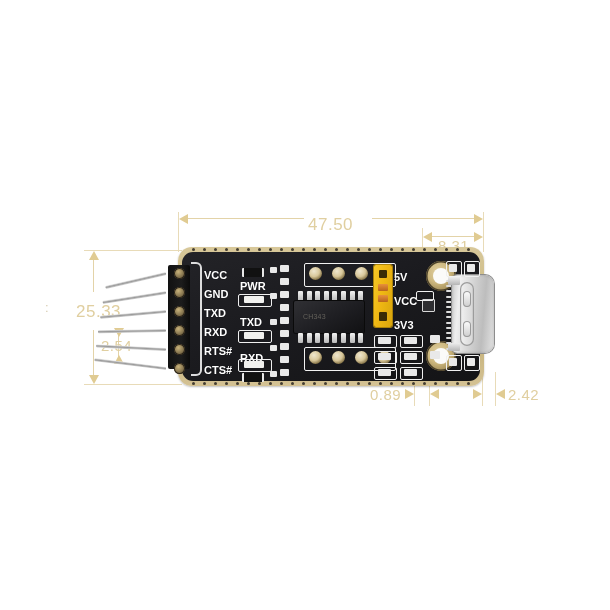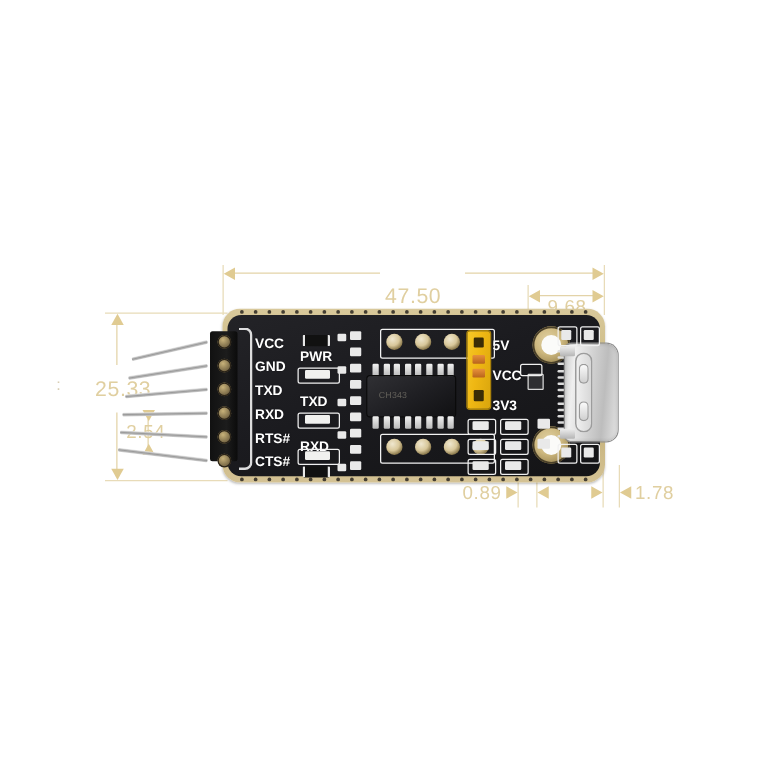--- a/index.html
+++ b/index.html
@@ -285,27 +285,27 @@
 <body>
 
 <div id="stage">
 
   <div class="ext-line-v" style="left:178px; top:212px; height:40px;"></div>
   <div class="ext-line-v" style="left:483px; top:212px; height:40px;"></div>
   <div class="dim-line-h" style="left:186px; top:218px; width:118px;"></div>
   <div class="dim-line-h" style="left:372px; top:218px; width:103px;"></div>
   <div class="arr arr-l" style="left:179px; top:214px;"></div>
   <div class="arr arr-r" style="left:474px; top:214px;"></div>
-  <div class="dim-text" style="left:308px; top:227px;">47.50</div>
+  <div class="dim-text" style="left:308px; top:215px;">47.50</div>
 
   <div class="ext-line-v" style="left:422px; top:228px; height:24px;"></div>
   <div class="dim-line-h" style="left:430px; top:236px; width:46px;"></div>
   <div class="arr arr-l" style="left:423px; top:232px;"></div>
   <div class="arr arr-r" style="left:474px; top:232px;"></div>
-  <div class="dim-text" style="left:438px; top:237px; font-size:15px;">9.68</div>
+  <div class="dim-text" style="left:438px; top:237px; font-size:15px;">8.31</div>
 
   <div class="ext-line-h" style="left:84px; top:250px; width:98px;"></div>
   <div class="ext-line-h" style="left:84px; top:384px; width:98px;"></div>
   <div class="dim-line-v" style="left:93px; top:258px; height:34px;"></div>
   <div class="dim-line-v" style="left:93px; top:330px; height:47px;"></div>
   <div class="arr arr-u" style="left:89px; top:251px;"></div>
   <div class="arr arr-d" style="left:89px; top:375px;"></div>
   <div class="dim-text" style="left:76px; top:302px;">25.33</div>
 
   <div class="dim-line-v" style="left:118px; top:335px; height:24px;"></div>
@@ -316,21 +316,21 @@
   <div class="ext-line-v" style="left:414px; top:372px; height:34px;"></div>
   <div class="ext-line-v" style="left:429px; top:372px; height:34px;"></div>
   <div class="arr arr-r" style="left:405px; top:389px;"></div>
   <div class="arr arr-l" style="left:430px; top:389px;"></div>
   <div class="dim-text" style="left:370px; top:386px; font-size:15px;">0.89</div>
 
   <div class="ext-line-v" style="left:482px; top:372px; height:34px;"></div>
   <div class="ext-line-v" style="left:495px; top:372px; height:34px;"></div>
   <div class="arr arr-r" style="left:473px; top:389px;"></div>
   <div class="arr arr-l" style="left:496px; top:389px;"></div>
-  <div class="dim-text" style="left:508px; top:386px; font-size:15px;">1.78</div>
+  <div class="dim-text" style="left:508px; top:386px; font-size:15px;">2.42</div>
 
   <div class="dots-label" style="left:45px; top:300px;">:</div>
 
   <div id="board-wrap">
     <div class="pcb-gold"></div>
     <div class="pcb-black"></div>
 
     <div id="cast-layer">
         <div class="cast" style="left: 14px; top: 1px;"></div>
         <div class="cast" style="left: 14px; top: 135px;"></div>

